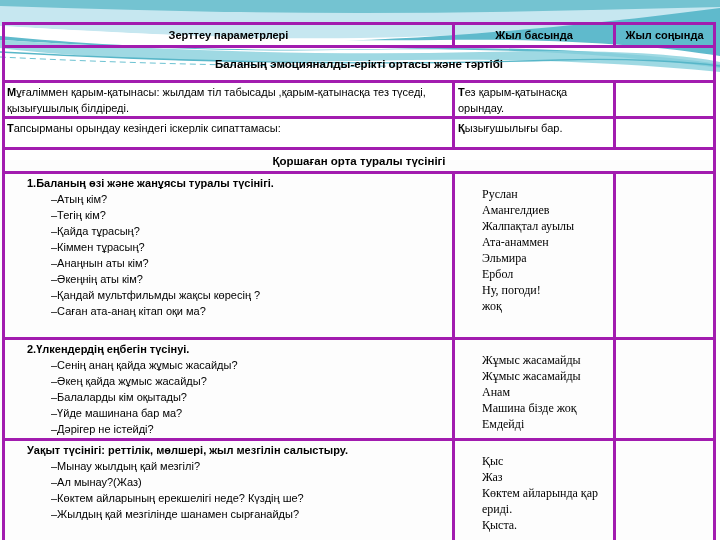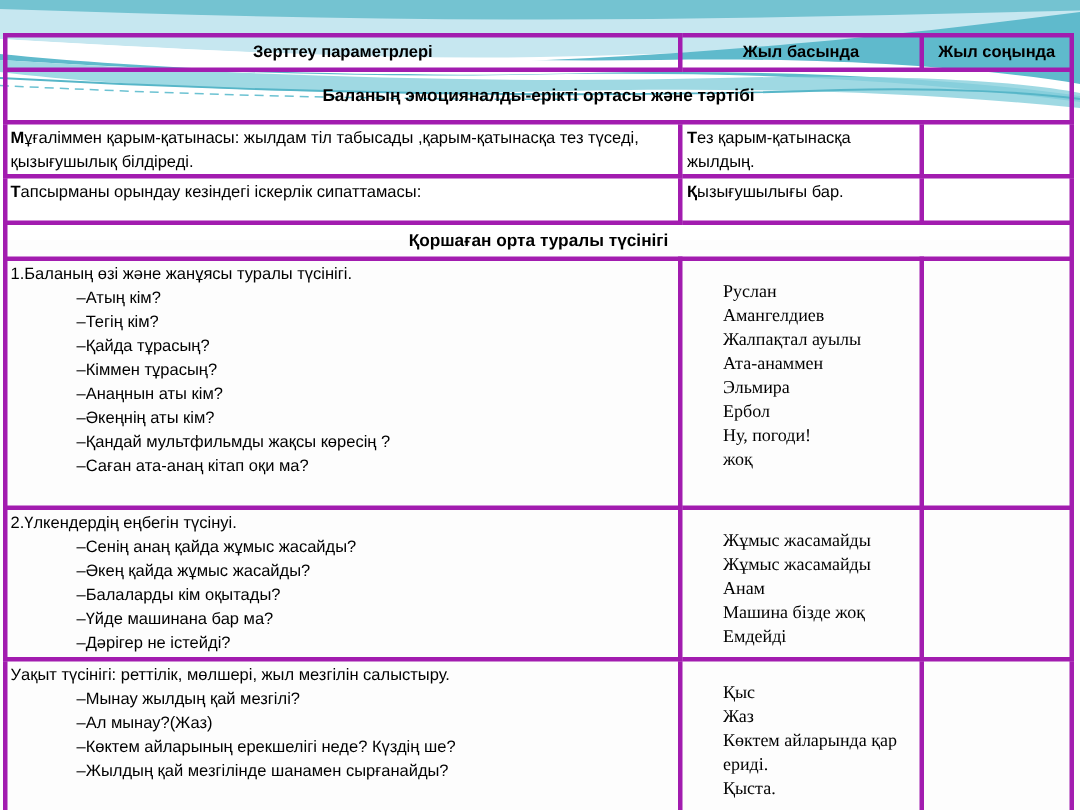--- a/index.html
+++ b/index.html
@@ -17,21 +17,21 @@
   tr.hdr{height:23px}
   tr.hdr td{text-align:center;vertical-align:middle;font-weight:bold;font-size:11px;}
   tr.sec td{text-align:center;vertical-align:middle;font-weight:bold;font-size:11.5px;}
   tr.sec1{height:35px}
   tr.sec2{height:24px}
   tr.r1{height:33px} tr.r2{height:35px} tr.r3{height:31px}
   tr.r4{height:166px} tr.r5{height:101px} tr.r6{height:110px}
   .param{font-size:11px;line-height:16px;padding:1px 4px 0 2px;}
   .ansS{font-size:11px;line-height:16px;padding:1px 3px 0 3px;}
   .first-bold::first-letter{font-weight:bold;}
-  .qtitle{font-weight:normal;font-size:11px;line-height:16px;padding:1px 2px 0 2px;}
+  .qtitle{font-weight:bold;font-size:11px;line-height:16px;padding:1px 2px 0 2px;margin-left:20px;}
   .qlines{white-space:pre-line;font-size:11px;line-height:16px;padding:0 2px 0 2px;margin-left:44px;}
   .serif{
     font-family:"Liberation Serif",serif;font-size:12px;line-height:16px;
     white-space:pre-line;padding:12px 2px 0 4px;margin-left:23px;
   }
 </style>
 </head>
 <body>
 
 <svg class="bg" width="720" height="160" viewBox="0 0 720 160" aria-hidden="true">
@@ -67,21 +67,21 @@
 
   <tr class="sec sec1">
     <td colspan="3">Баланың эмоцияналды-ерікті ортасы және тәртібі</td>
   </tr>
 
   <tr class="r1">
     <td>
       <div class="param first-bold">Мұғаліммен қарым-қатынасы: жылдам тіл табысады ,қарым-қатынасқа тез түседі, қызығушылық білдіреді.</div>
     </td>
     <td>
-      <div class="ansS first-bold">Тез қарым-қатынасқа жылдың.</div>
+      <div class="ansS first-bold">Тез қарым-қатынасқа орындау.</div>
     </td>
     <td></td>
   </tr>
 
 
   <tr class="r3">
     <td>
       <div class="param first-bold">Тапсырманы орындау кезіндегі іскерлік сипаттамасы:</div>
     </td>
     <td>

